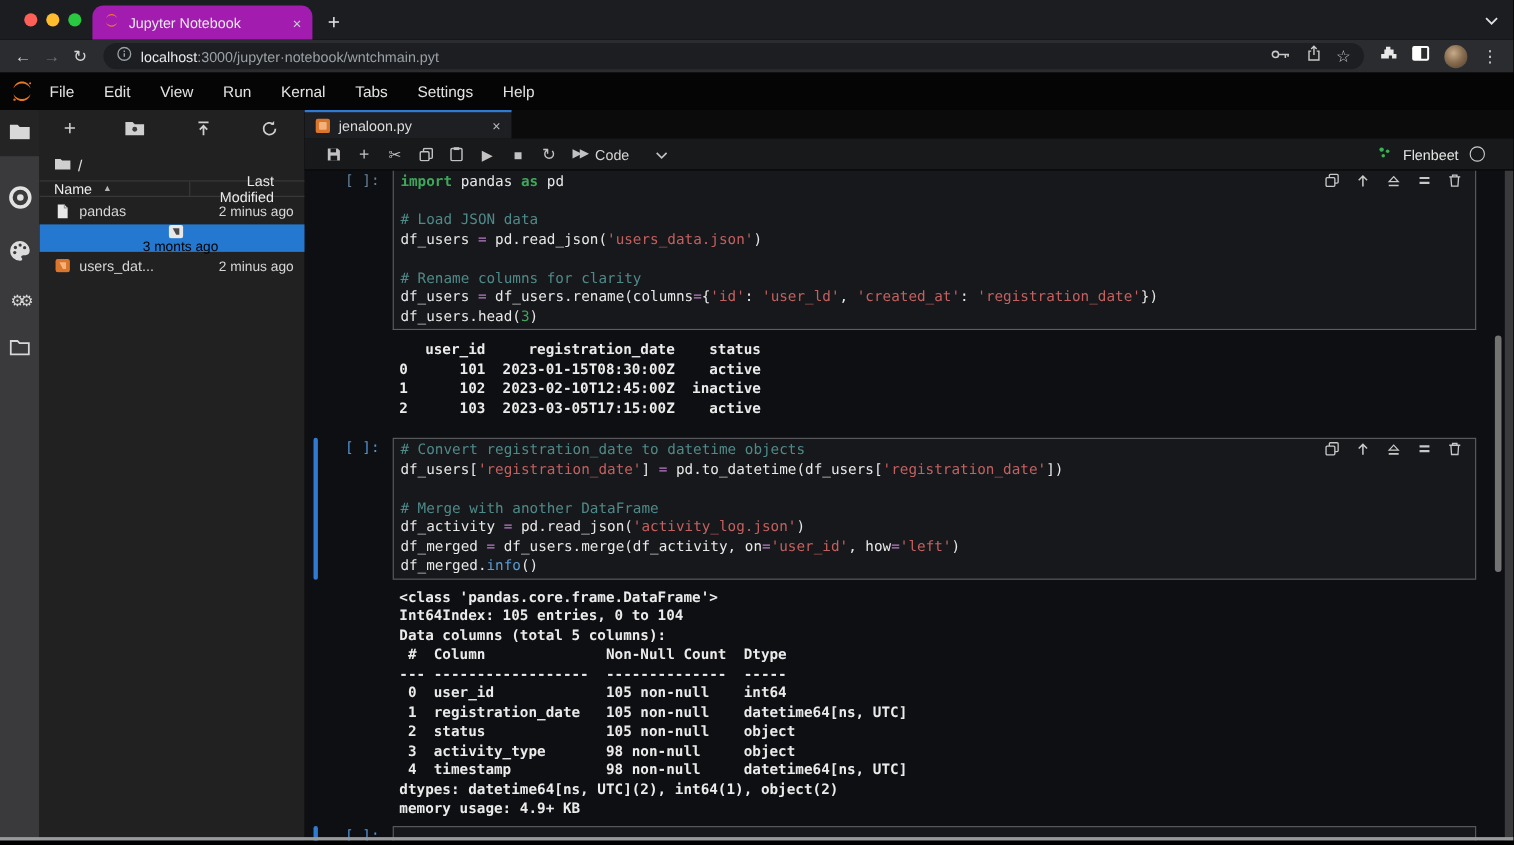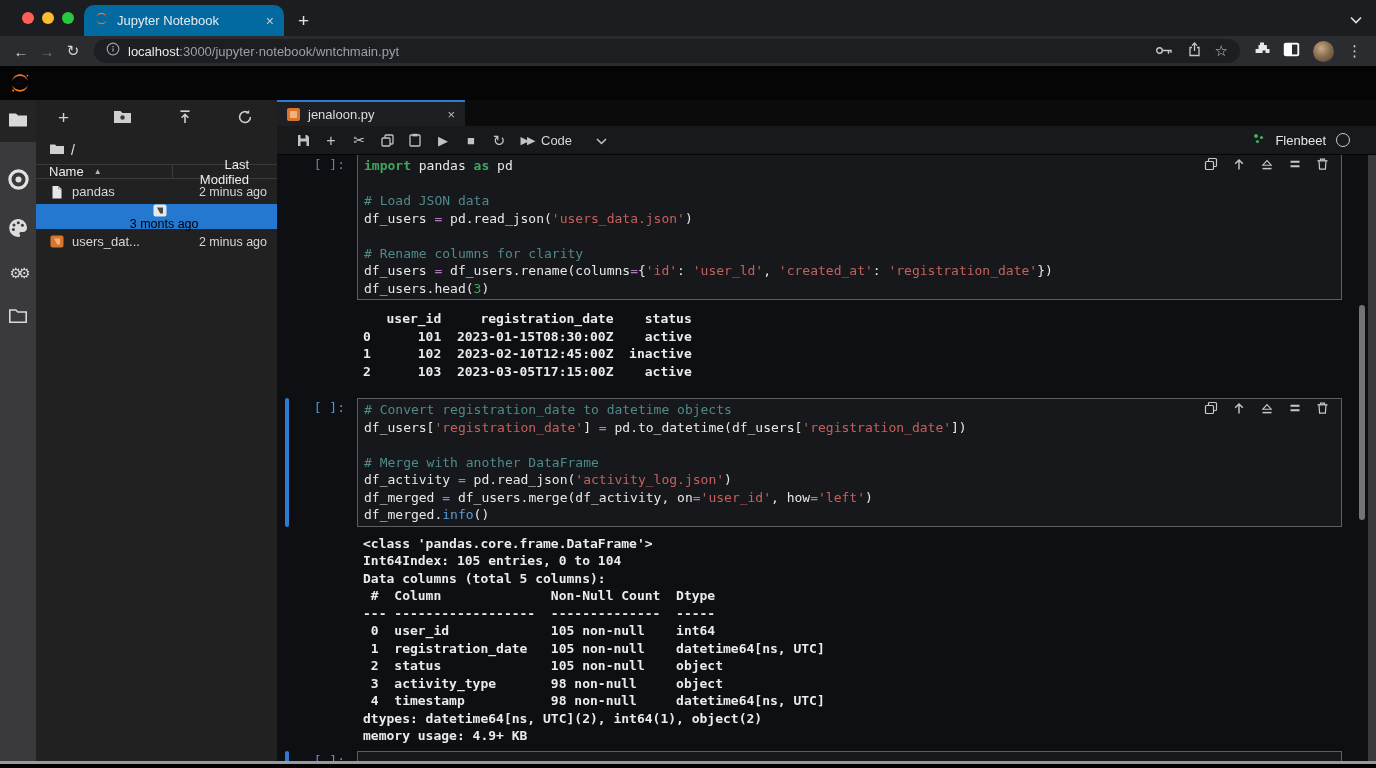--- a/index.html
+++ b/index.html
@@ -2,21 +2,21 @@
 <html><head>
 <meta charset="utf-8">
 <style>
   * { margin:0; padding:0; box-sizing:border-box; }
   html,body { width:1376px; height:768px; overflow:hidden; background:#000; font-family:"Liberation Sans", sans-serif; }
 
   
   .chrome-tabs { height:36px; background:#1c1d20; display:flex; align-items:flex-end; position:relative; }
   .traffic { position:absolute; left:22px; top:12px; display:flex; gap:8px; }
   .tl { width:12px; height:12px; border-radius:50%; }
-  .btab { margin-left:84px; width:200px; height:31px; background:#0369a1; border-radius:10px 10px 0 0; display:flex; align-items:center; padding:0 10px; gap:8px; }
+  .btab { margin-left:84px; width:200px; height:31px; background:#a21caf; border-radius:10px 10px 0 0; display:flex; align-items:center; padding:0 10px; gap:8px; }
   .btab-title { flex:1; font-size:13px; color:#e8eaed; white-space:nowrap; overflow:hidden; }
   .btab-close { color:#c8cace; font-size:14px; cursor:default; }
   .newtab { margin-left:14px; margin-bottom:6px; color:#dfe1e5; font-size:19px; line-height:19px; }
   .tabs-chevron { position:absolute; right:14px; top:10px; }
 
   .chrome-url { height:30px; background:#2b2c2f; display:flex; align-items:center; padding:0 8px; }
   .navbtn { width:26px; text-align:center; font-size:15px; color:#d5d5d5; }
   .navbtn.dim { color:#6f7275; }
   .urlpill { flex:1; height:23px; background:#1d1e21; border-radius:12px; display:flex; align-items:center; padding:12px 12px; margin:0 8px; gap:8px; }
   .urltext { flex:1; font-size:13px; color:#9aa0a6; white-space:nowrap; overflow:hidden; }
@@ -174,20 +174,30 @@
 
 <div class="menubar">
   <span class="jlogo">
     <svg width="22" height="22" viewBox="0 0 22 22">
         <path d="M3.2 13.6c1.9 2.9 4.6 4.4 7.8 4.4s5.9-1.5 7.8-4.4c-1.2 4-4.1 6.2-7.8 6.2s-6.6-2.2-7.8-6.2z" fill="#e87722"></path>
         <path d="M3.2 8.4C4.4 4.4 7.3 2.2 11 2.2s6.6 2.2 7.8 6.2C16.9 5.5 14.2 4 11 4S5.1 5.5 3.2 8.4z" fill="#e87722"></path>
         <circle cx="4.2" cy="18.6" r="1.1" fill="#e87722"></circle>
         <circle cx="18.4" cy="3.6" r="0.9" fill="#e87722"></circle>
       </svg>
   </span>
+  <span id="menu-items" style="display:flex;">
+      <span class="menu-item">File</span>
+      <span class="menu-item">Edit</span>
+      <span class="menu-item">View</span>
+      <span class="menu-item">Run</span>
+      <span class="menu-item">Kernal</span>
+      <span class="menu-item">Tabs</span>
+      <span class="menu-item">Settings</span>
+      <span class="menu-item">Help</span>
+    </span>
 </div>
 
 <div class="app">
 
   <div class="activity">
     <div class="act-top">
       <span>
         <svg width="20" height="16">
             <path d="M1 2.5h7l2 2h9v11H1z" fill="#d8d8d8"></path>
           </svg>

